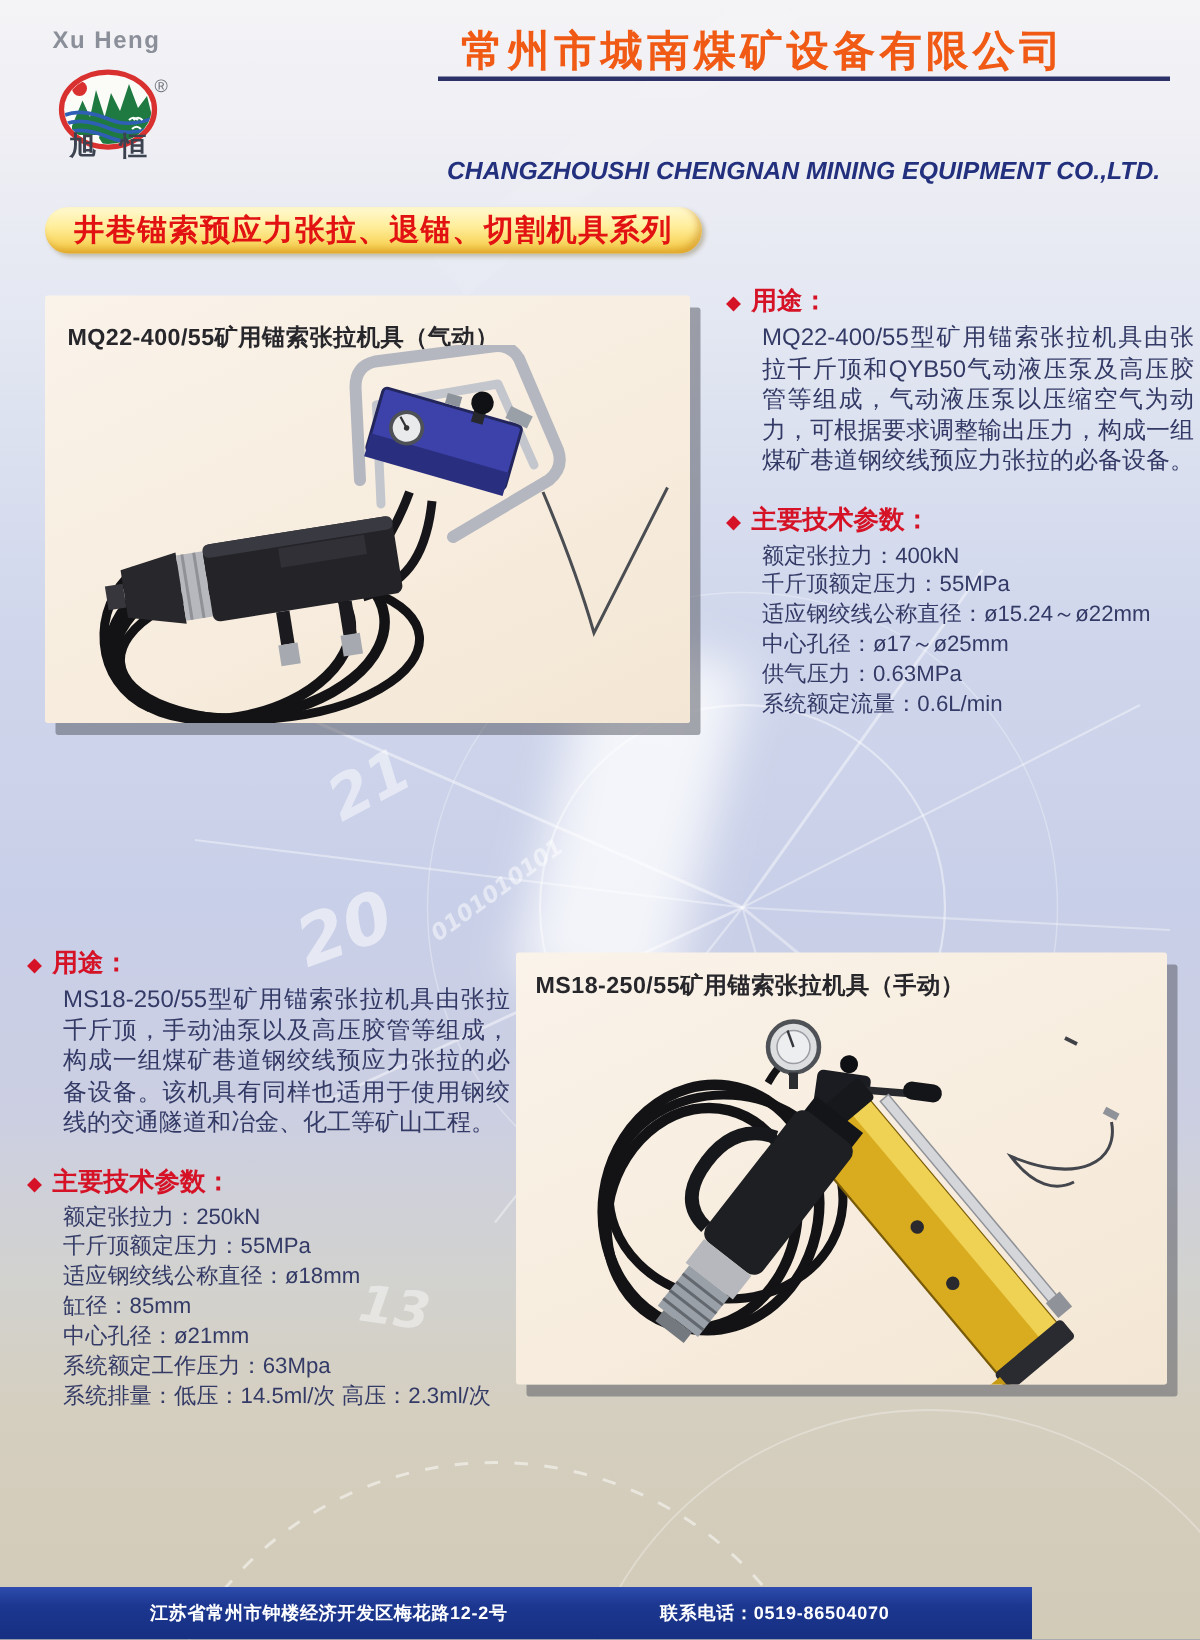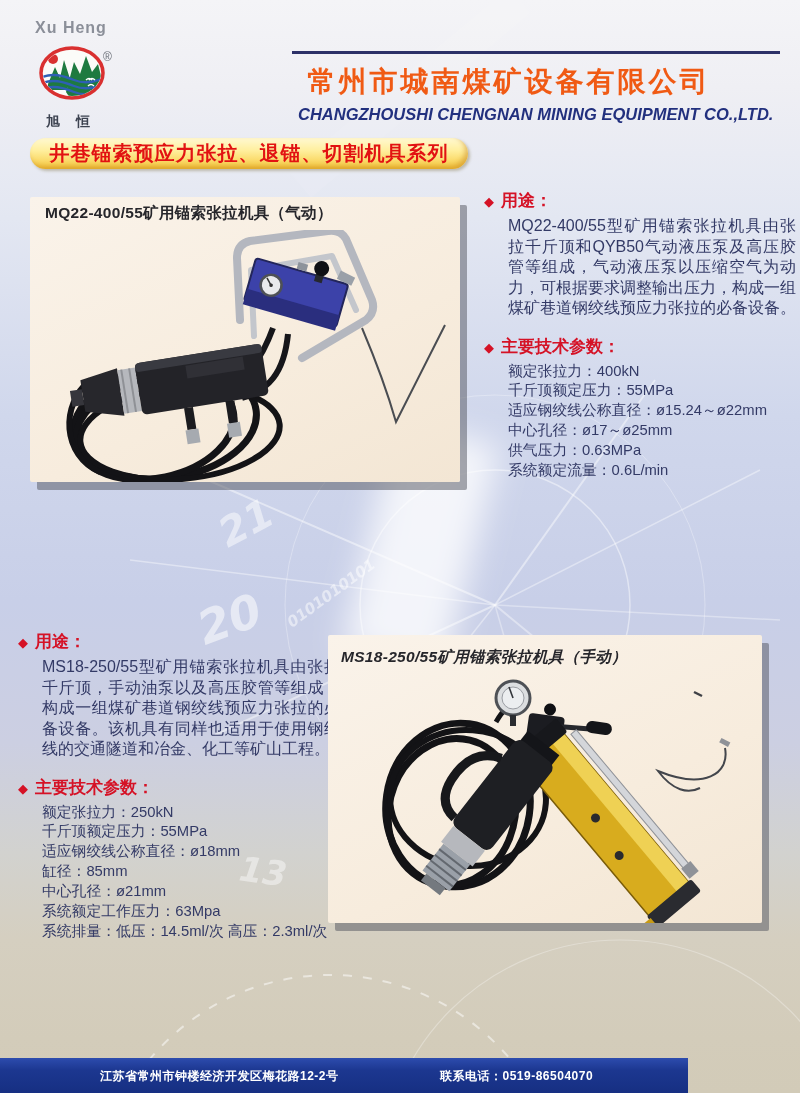--- a/index.html
+++ b/index.html
@@ -13,45 +13,45 @@
   }
   .watermark{position:absolute;left:0;top:0;width:800px;height:1093px;}
   .streak{position:absolute;left:368px;top:430px;width:105px;height:235px;
     background:rgba(255,255,255,.78);transform:rotate(14deg);filter:blur(16px);}
 
   
   .brand-latin{position:absolute;left:35px;top:19px;font-size:16px;font-weight:bold;
     color:#8b8f99;letter-spacing:1px;}
   .brand-logo{position:absolute;left:36px;top:44px;}
   .brand-reg{position:absolute;left:103px;top:50px;font-size:12px;color:#6a6f78;}
-  .brand-cn{position:absolute;left:46px;top:113px;font-size:14px;font-weight:bold;
+  .brand-cn{position:absolute;left:46px;top:85px;font-size:18px;font-weight:bold;
     color:#3c4250;letter-spacing:16px;font-family:Liberation Mono, monospace;}
 
   
   .company-cn{position:absolute;left:294px;top:15px;width:430px;text-align:center;
-    font-size:28px;font-weight:bold;color:#f05a14;letter-spacing:3px;white-space:nowrap;margin-top:48px;}
+    font-size:28px;font-weight:bold;color:#f05a14;letter-spacing:3px;white-space:nowrap;}
   .header-rule{position:absolute;left:292px;top:51px;width:488px;height:3px;background:#2c3168;}
   .company-en{position:absolute;left:298px;top:57px;width:482px;
     font-size:16.5px;font-weight:bold;font-style:italic;color:#22307e;white-space:nowrap;margin-top:48px;}
 
   
   .banner{position:absolute;left:30px;top:138px;width:438px;height:31px;border-radius:17px;
     background:linear-gradient(180deg,#fff9d2 0%,#ffef9e 40%,#f6c93e 100%);
     box-shadow:inset -3px -3px 5px rgba(194,122,18,.45), 2px 2px 3px rgba(110,95,40,.35);
     display:flex;align-items:center;justify-content:center;}
   .banner span{font-family:Liberation Mono, monospace;font-weight:bold;
     font-size:20px;color:#e21212;letter-spacing:1px;white-space:nowrap;}
 
   
   .card{position:absolute;border-radius:2px;
     background:linear-gradient(155deg,#faf3ea 0%,#f7ecdd 60%,#f3e6d4 100%);
     box-shadow:7px 8px 0 rgba(82,84,94,.5);}
   .card1{left:30px;top:197px;width:430px;height:285px;}
-  .card2{left:328px;top:635px;width:434px;height:288px;font-style:italic;}
-  .card-title{position:absolute;left:15px;top:6px;font-size:15.5px;font-weight:bold;
+  .card2{left:344px;top:635px;width:434px;height:288px;}
+  .card-title{position:absolute;left:15px;top:18px;font-size:15.5px;font-weight:bold;
     color:#26262b;letter-spacing:.3px;white-space:nowrap;}
   .card2 .card-title{left:13px;top:12px;}
   .photo{position:absolute;left:0;bottom:0;}
 
   
   .info{position:absolute;}
   .info1{left:484px;top:189px;width:312px;}
   .info2{left:18px;top:630px;width:322px;}
   .heading{display:flex;align-items:baseline;gap:7px;color:#d51226;
     font-weight:bold;font-size:17px;}

